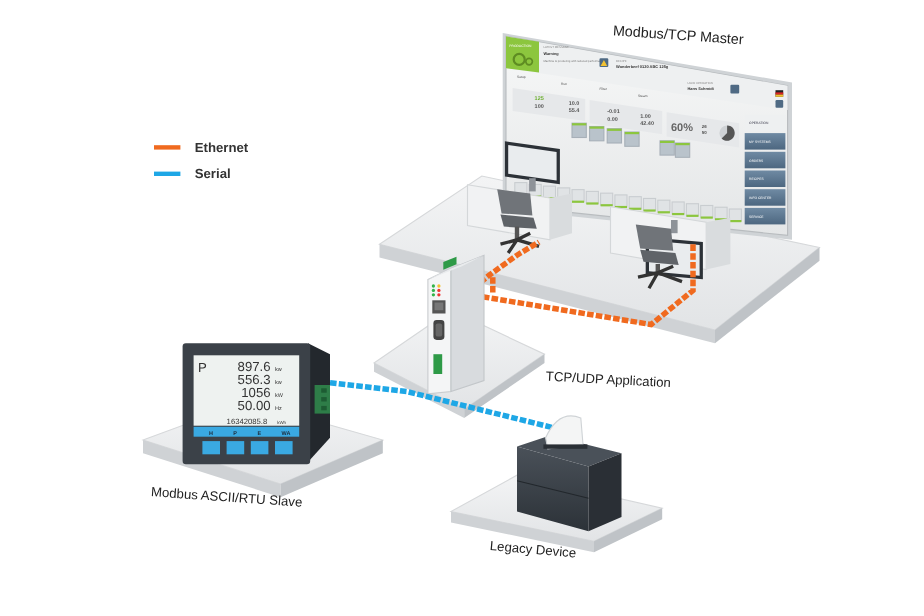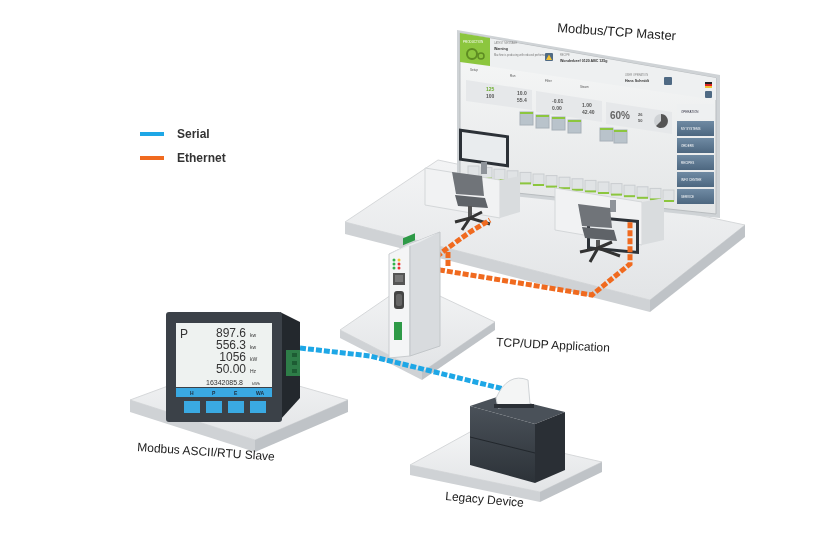--- a/index.html
+++ b/index.html
@@ -319,20 +319,20 @@
   </g>
 
   <text x="557" y="32" font-size="13" fill="#222" transform="rotate(4 557 32)">Modbus/TCP Master</text>
   <text x="496" y="346" font-size="12" fill="#222" transform="rotate(3 496 346)">TCP/UDP Application</text>
   <text x="137" y="451" font-size="12" fill="#222" transform="rotate(4 137 451)">Modbus ASCII/RTU Slave</text>
   <text x="445" y="500" font-size="12" fill="#222" transform="rotate(5 445 500)">Legacy Device</text>
 </svg>
 
 <div class="legend">
   <div class="legend-row">
+    <span class="legend-swatch" id="sw1" style="background: rgb(240, 106, 31);"></span>
+    <span class="legend-text">Ethernet</span>
+  </div>
+  <div class="legend-row">
     <span class="legend-swatch" id="sw0" style="background: rgb(30, 167, 230);"></span>
     <span class="legend-text">Serial</span>
   </div>
-  <div class="legend-row">
-    <span class="legend-swatch" id="sw1" style="background: rgb(240, 106, 31);"></span>
-    <span class="legend-text">Ethernet</span>
-  </div>
 </div>
 
 </body></html>

